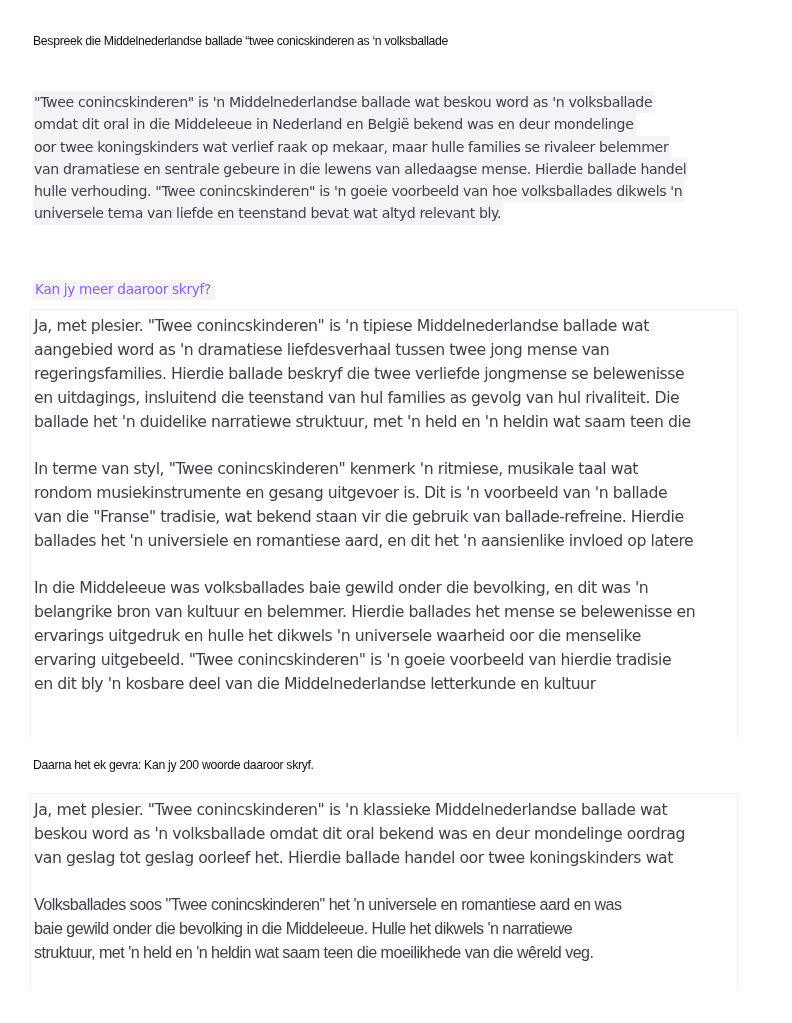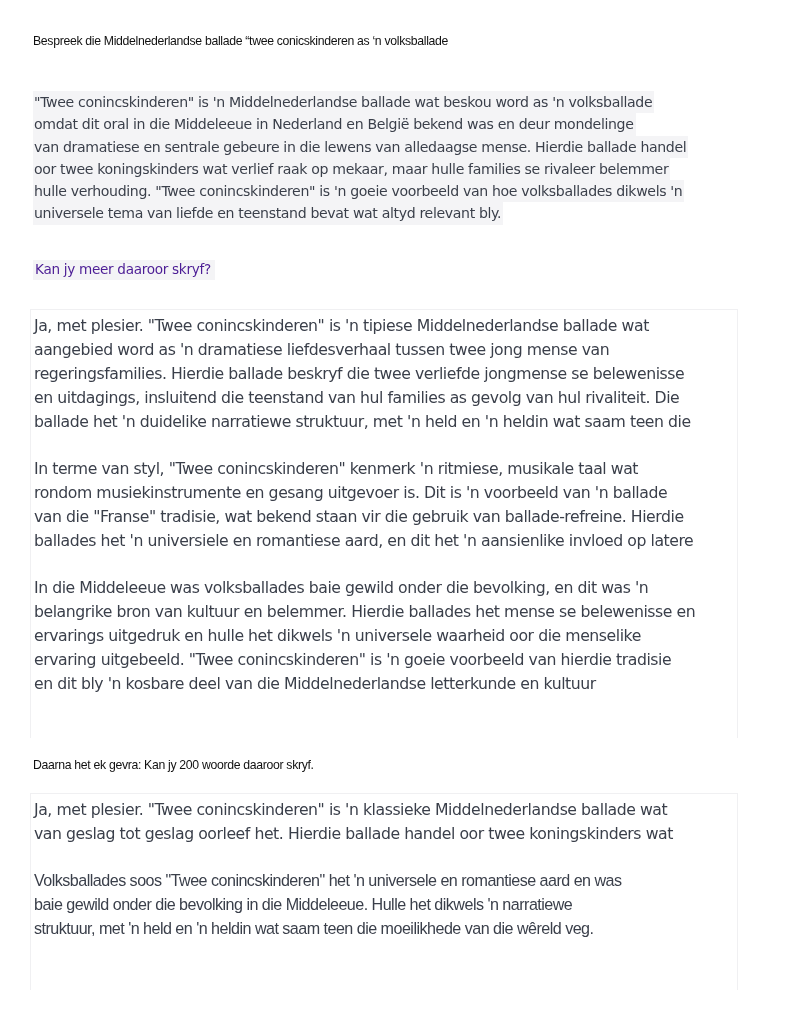--- a/index.html
+++ b/index.html
@@ -18,23 +18,23 @@
   .block {
     position: absolute; left: 33px;
     font-family: "DejaVu Sans", sans-serif;
     letter-spacing: -0.35px;
   }
   .line { display: block; white-space: nowrap; }
   .hl { background: #f4f4f6; padding: 0 2px 0 1px; }
   .p1 { top: 91px; font-size: 14.1px; line-height: 22.3px; color: #3a3f4a; }
   .p1 .line { display: table; }
   .ask {
-    position: absolute; left: 33px; top: 260px;
+    position: absolute; left: 33px; top: 280px;
     font-family: "DejaVu Sans", sans-serif; font-size: 13.6px;
-    color: #4c1d95; background: #f4f4f6; padding: 1px 4px 3px 2px;
+    color: #8b5cf6; background: #f4f4f6; padding: 1px 4px 3px 2px;
     letter-spacing: -0.3px;
   }
   .box {
     position: absolute; left: 30px;
     border: 1px solid #f0f0f2; border-bottom: none;
     padding: 4px 6px 0 3px;
     font-family: "DejaVu Sans", sans-serif;
     font-size: 15.7px; line-height: 24px; color: #3a3f4a;
     letter-spacing: -0.45px;
   }
@@ -44,22 +44,22 @@
   .box2 .para2 { font-family: "Liberation Sans", sans-serif; font-size: 16.8px; letter-spacing: -0.55px; transform: scaleX(0.96); transform-origin: left top; }
 </style>
 </head>
 <body>
 
 <div class="heading" style="top:33px;">Bespreek die Middelnederlandse ballade “twee conicskinderen as ‘n volksballade</div>
 
 <div class="block p1">
   <span class="line hl">"Twee conincskinderen" is 'n Middelnederlandse ballade wat beskou word as 'n volksballade</span>
   <span class="line hl">omdat dit oral in die Middeleeue in Nederland en België bekend was en deur mondelinge</span>
+  <span class="line hl">oor twee koningskinders wat verlief raak op mekaar, maar hulle families se rivaleer belemmer</span>
   <span class="line hl">van dramatiese en sentrale gebeure in die lewens van alledaagse mense. Hierdie ballade handel</span>
-  <span class="line hl">oor twee koningskinders wat verlief raak op mekaar, maar hulle families se rivaleer belemmer</span>
   <span class="line hl">hulle verhouding. "Twee conincskinderen" is 'n goeie voorbeeld van hoe volksballades dikwels 'n</span>
   <span class="line hl">universele tema van liefde en teenstand bevat wat altyd relevant bly.</span>
 </div>
 
 <div class="ask">Kan jy meer daaroor skryf?</div>
 
 <div class="box box1">
   <div class="para">
     <span class="line">Ja, met plesier. "Twee conincskinderen" is 'n tipiese Middelnederlandse ballade wat</span>
     <span class="line">aangebied word as 'n dramatiese liefdesverhaal tussen twee jong mense van</span>
@@ -80,20 +80,21 @@
     <span class="line">ervaring uitgebeeld. "Twee conincskinderen" is 'n goeie voorbeeld van hierdie tradisie</span>
     <span class="line">en dit bly 'n kosbare deel van die Middelnederlandse letterkunde en kultuur</span>
   </div>
 </div>
 
 <div class="heading" style="top:757px;">Daarna het ek gevra: Kan jy 200 woorde daaroor skryf.</div>
 
 <div class="box box2">
   <div class="para">
     <span class="line">Ja, met plesier. "Twee conincskinderen" is 'n klassieke Middelnederlandse ballade wat</span>
+    <span class="line">beskou word as 'n volksballade omdat dit oral bekend was en deur mondelinge oordrag</span>
     <span class="line">van geslag tot geslag oorleef het. Hierdie ballade handel oor twee koningskinders wat</span>
   </div>
   <div class="para para2">
     <span class="line">Volksballades soos "Twee conincskinderen" het 'n universele en romantiese aard en was</span>
     <span class="line">baie gewild onder die bevolking in die Middeleeue. Hulle het dikwels 'n narratiewe</span>
     <span class="line">struktuur, met 'n held en 'n heldin wat saam teen die moeilikhede van die wêreld veg.</span>
   </div>
 </div>
 
 </body></html>

